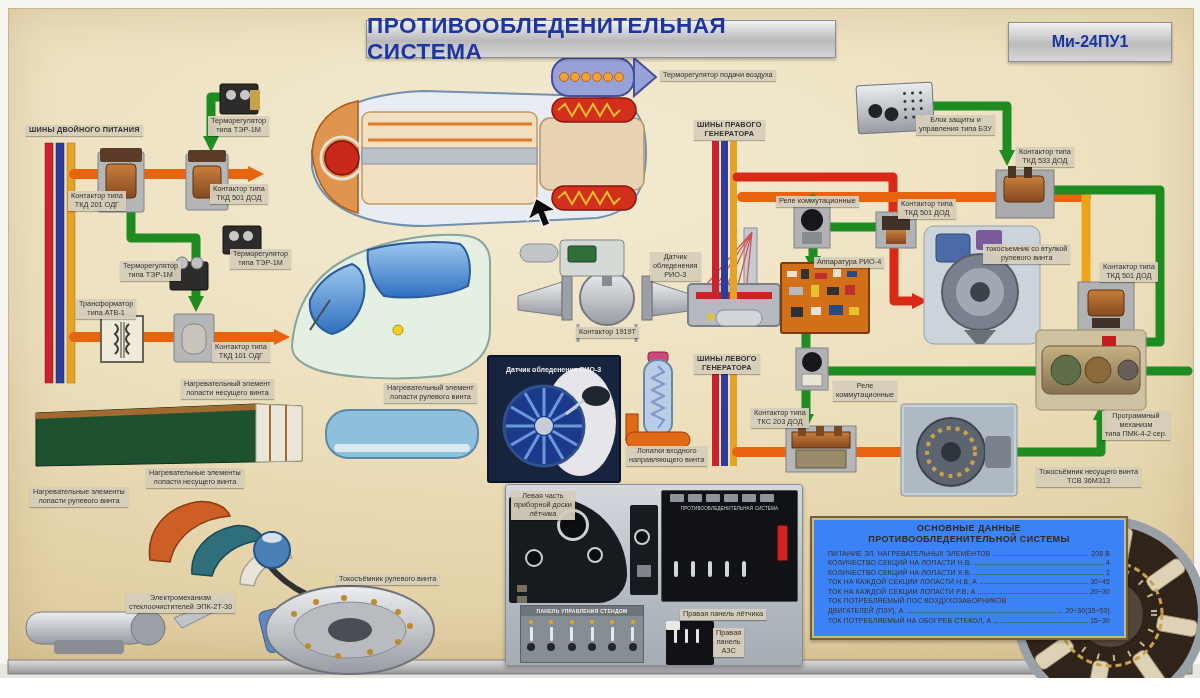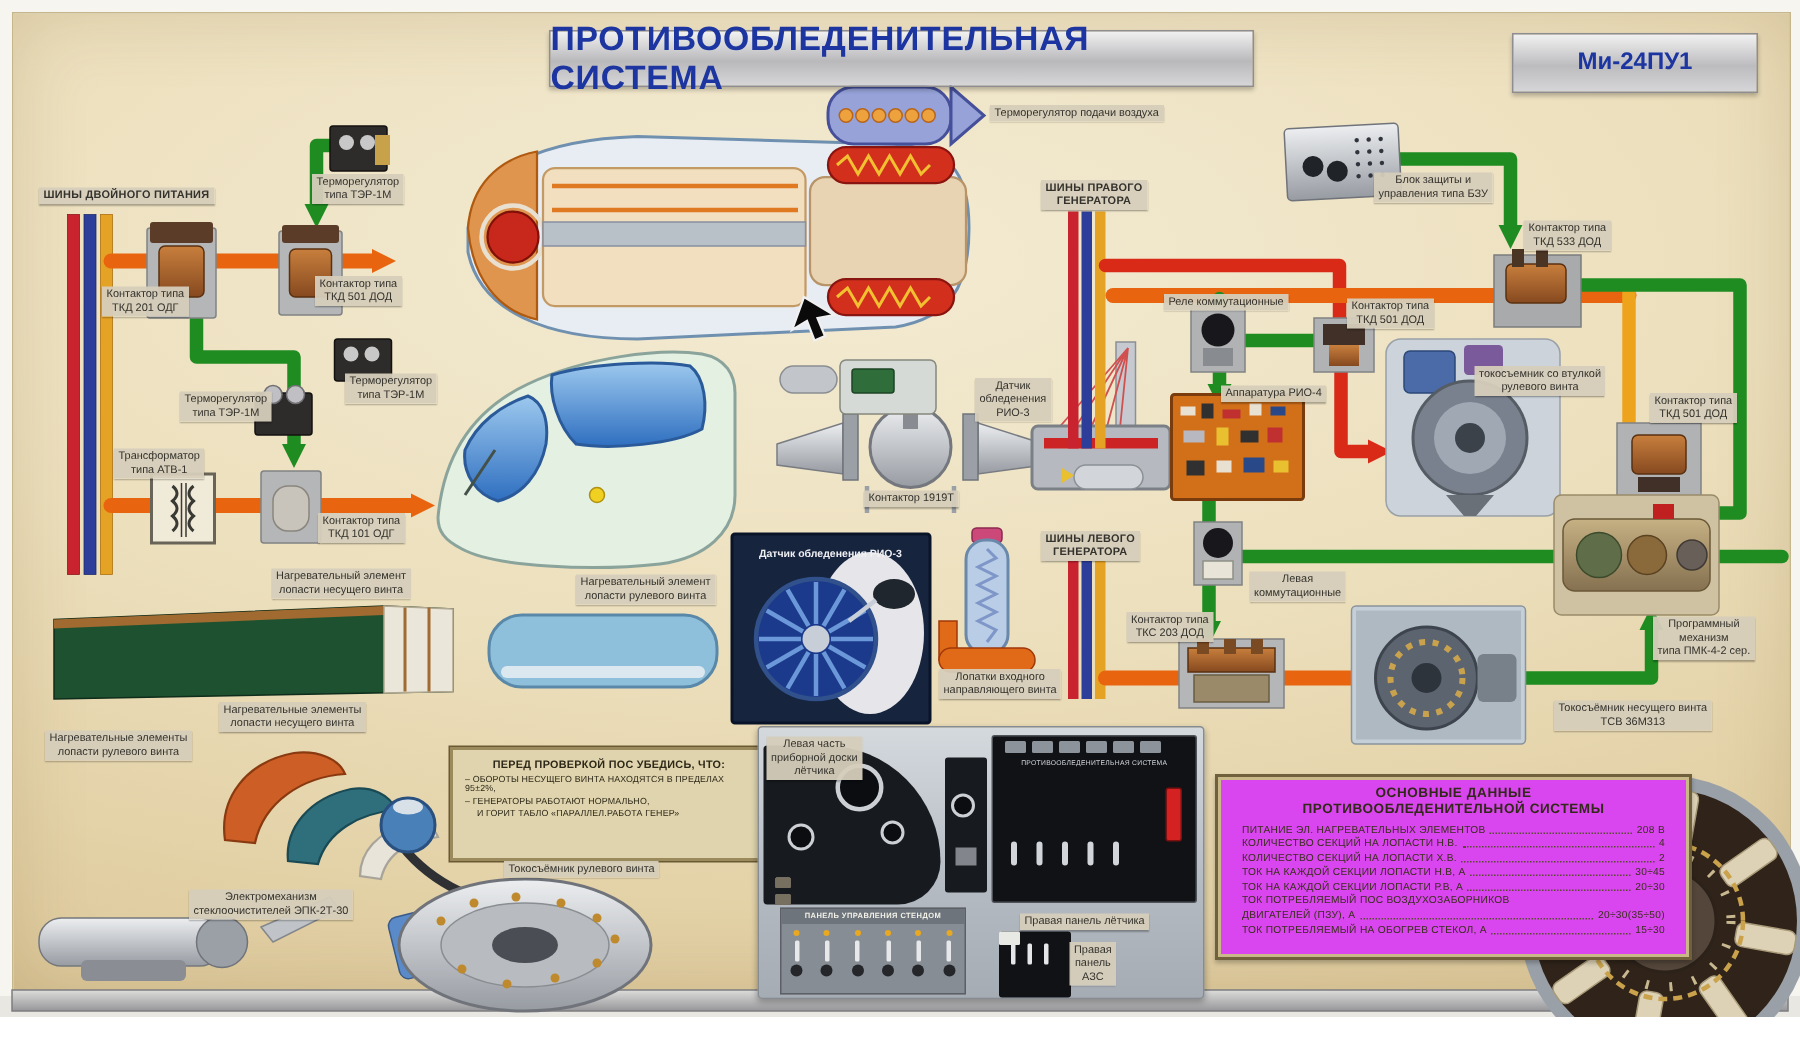--- a/index.html
+++ b/index.html
@@ -28,21 +28,21 @@
   .schemacap{position:absolute;left:282px;top:63px;z-index:30;background:rgba(233,227,209,.9);
        font-size:10.5px;font-weight:bold;color:#3c3a32;text-align:center;white-space:pre-line;
        line-height:1.25;padding:2px 6px;}
 
   .warnplate{left:300px;top:498px;width:212px;height:76px;background:#dfd4ae;
        border:2px solid #9a8a5c;outline:1px solid #6a5a34;padding:5px 8px;}
   .wtitle{font-size:7.2px;font-weight:bold;text-align:center;color:#2e2818;margin-bottom:3px;letter-spacing:.2px;}
   .wline{font-size:5.9px;color:#2e2818;margin-top:2.5px;letter-spacing:.1px;}
   .wline.ind{margin-left:8px;}
 
-  .dataplate{left:810px;top:516px;width:318px;height:124px;background:#d946ef;
+  .dataplate{left:810px;top:516px;width:318px;height:124px;background:#3b82f6;
        border:2px solid #71603c;box-shadow:inset 0 0 0 2px #c9b888,0 2px 3px rgba(0,0,0,.25);
        padding:5px 16px;}
   .dtitle{font-size:9px;font-weight:bold;text-align:center;white-space:pre-line;color:#33291a;
        line-height:1.25;margin-bottom:4px;letter-spacing:.4px;}
   .drow{display:flex;align-items:flex-end;font-size:6.8px;color:#3a2f1d;margin-top:2.6px;letter-spacing:.2px;}
   .drow .nm{white-space:nowrap;}
   .drow .dots{flex:1;border-bottom:1px dotted #5a4c30;margin:0 3px 1px 3px;}
   .drow.nod .dots{border-bottom:none;}
   .drow .vl{white-space:nowrap;}
 
@@ -433,26 +433,20 @@
       <circle cx="1110" cy="614" r="52" fill="none" stroke="#caa24c" stroke-width="3" stroke-dasharray="6,4"></circle>
       <circle cx="1110" cy="614" r="44" fill="none" stroke="#c8b890" stroke-width="6" stroke-dasharray="2,14"></circle>
       <circle cx="1110" cy="614" r="34" fill="#54463a" stroke="#2c221a" stroke-width="2"></circle>
     </g>
   </svg>
 
   <div class="plate titleplate">ПРОТИВООБЛЕДЕНИТЕЛЬНАЯ СИСТЕМА</div>
   <div class="plate modelplate">Ми-24ПУ1</div>
 
 
-  <div class="plate warnplate">
-    <div class="wtitle">ПЕРЕД ПРОВЕРКОЙ ПОС УБЕДИСЬ, ЧТО:</div>
-    <div class="wline">– ОБОРОТЫ НЕСУЩЕГО ВИНТА НАХОДЯТСЯ В ПРЕДЕЛАХ 95±2%,</div>
-    <div class="wline">– ГЕНЕРАТОРЫ РАБОТАЮТ НОРМАЛЬНО,</div>
-    <div class="wline ind">И ГОРИТ ТАБЛО «ПАРАЛЛЕЛ.РАБОТА ГЕНЕР»</div>
-  </div>
 
   <div class="plate dataplate">
     <div class="dtitle">ОСНОВНЫЕ ДАННЫЕ
 ПРОТИВООБЛЕДЕНИТЕЛЬНОЙ СИСТЕМЫ</div>
     <div class="drow">
         <span class="nm">ПИТАНИЕ ЭЛ. НАГРЕВАТЕЛЬНЫХ ЭЛЕМЕНТОВ</span>
         <span class="dots"></span>
         <span class="vl">208 В</span>
       </div>
     <div class="drow">
@@ -612,21 +606,21 @@
   <div class="lbl" style="left:776px;top:196px">Реле коммутационные</div>
   <div class="lbl" style="left:898px;top:199px">Контактор типа
 ТКД 501 ДОД</div>
   <div class="lbl" style="left:814px;top:257px">Аппаратура РИО-4</div>
   <div class="lbl" style="left:983px;top:244px">токосъемник со втулкой
 рулевого винта</div>
   <div class="lbl" style="left:1100px;top:262px">Контактор типа
 ТКД 501 ДОД</div>
   <div class="lbl hdr" style="left:694px;top:354px">ШИНЫ ЛЕВОГО
 ГЕНЕРАТОРА</div>
-  <div class="lbl" style="left:833px;top:381px">Левая
+  <div class="lbl" style="left:833px;top:381px">Реле
 коммутационные</div>
   <div class="lbl" style="left:751px;top:408px">Контактор типа
 ТКС 203 ДОД</div>
   <div class="lbl" style="left:1102px;top:411px">Программный
 механизм
 типа ПМК-4-2 сер.</div>
   <div class="lbl" style="left:1036px;top:467px">Токосъёмник несущего винта
 ТСВ 36М313</div>
   <div class="lbl" style="left:181px;top:379px">Нагревательный элемент
 лопасти несущего винта</div>

